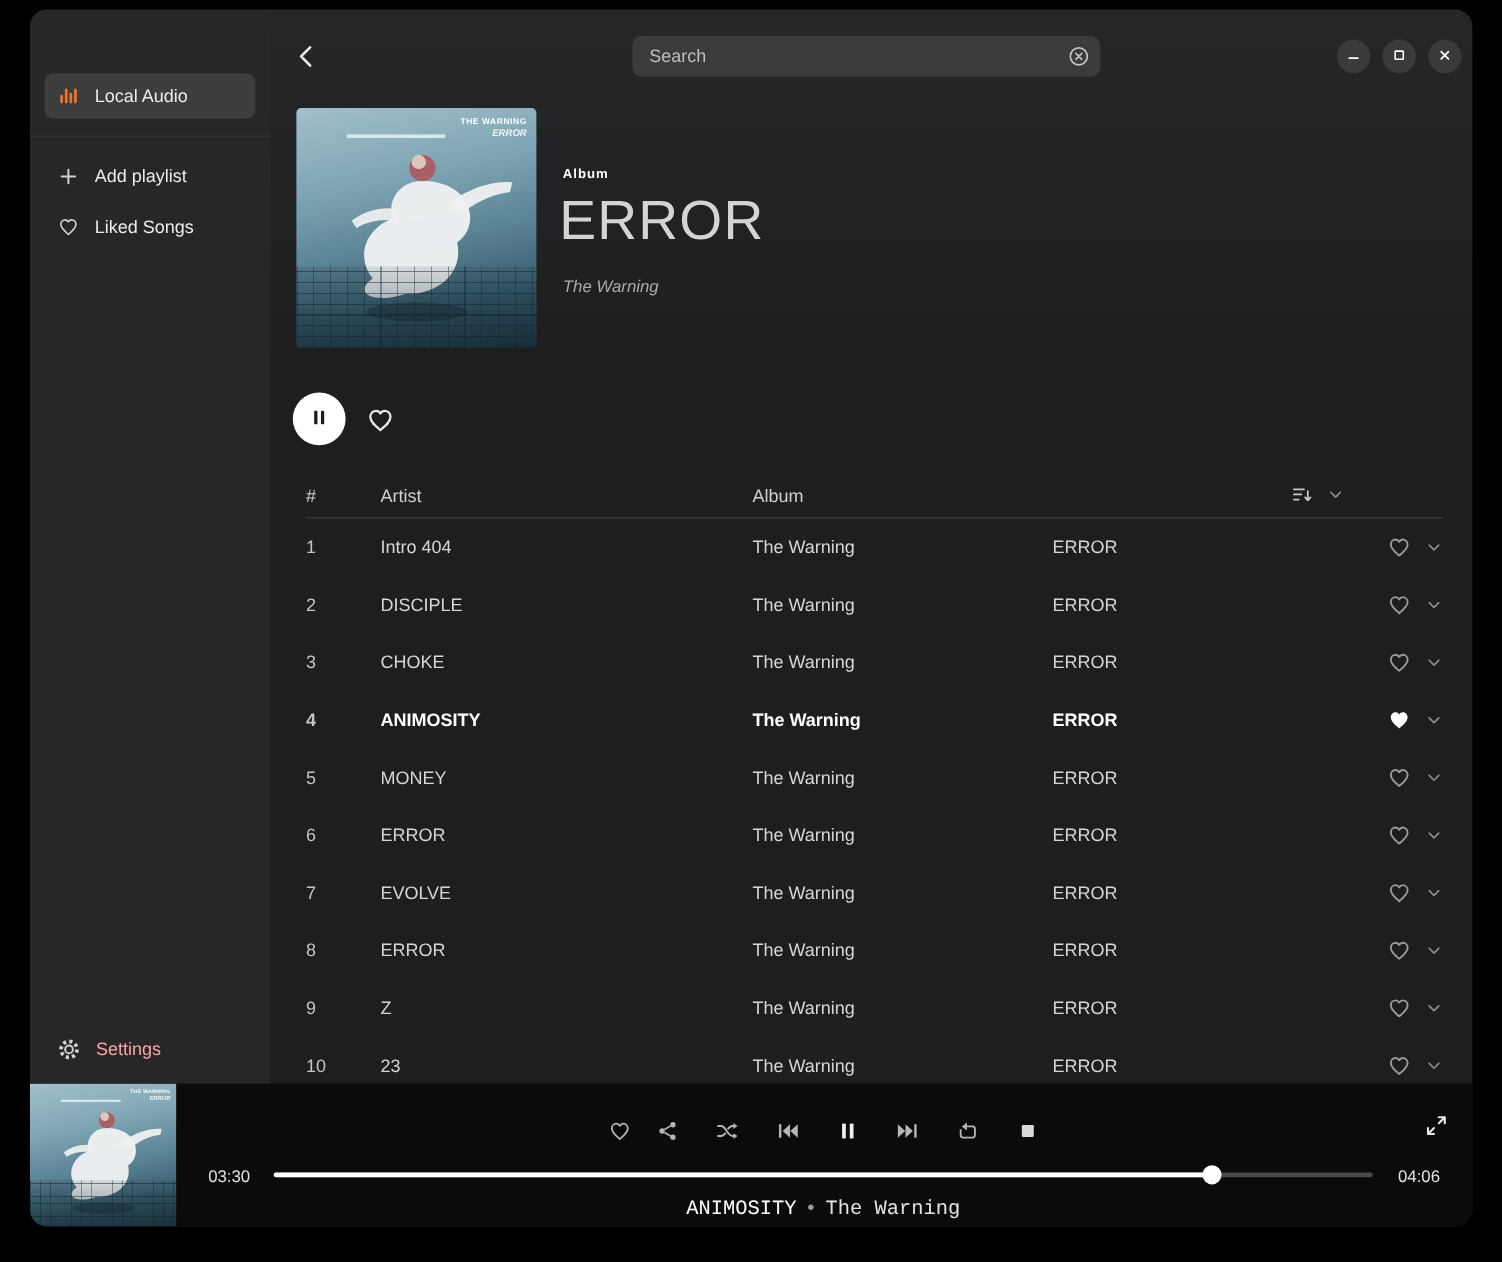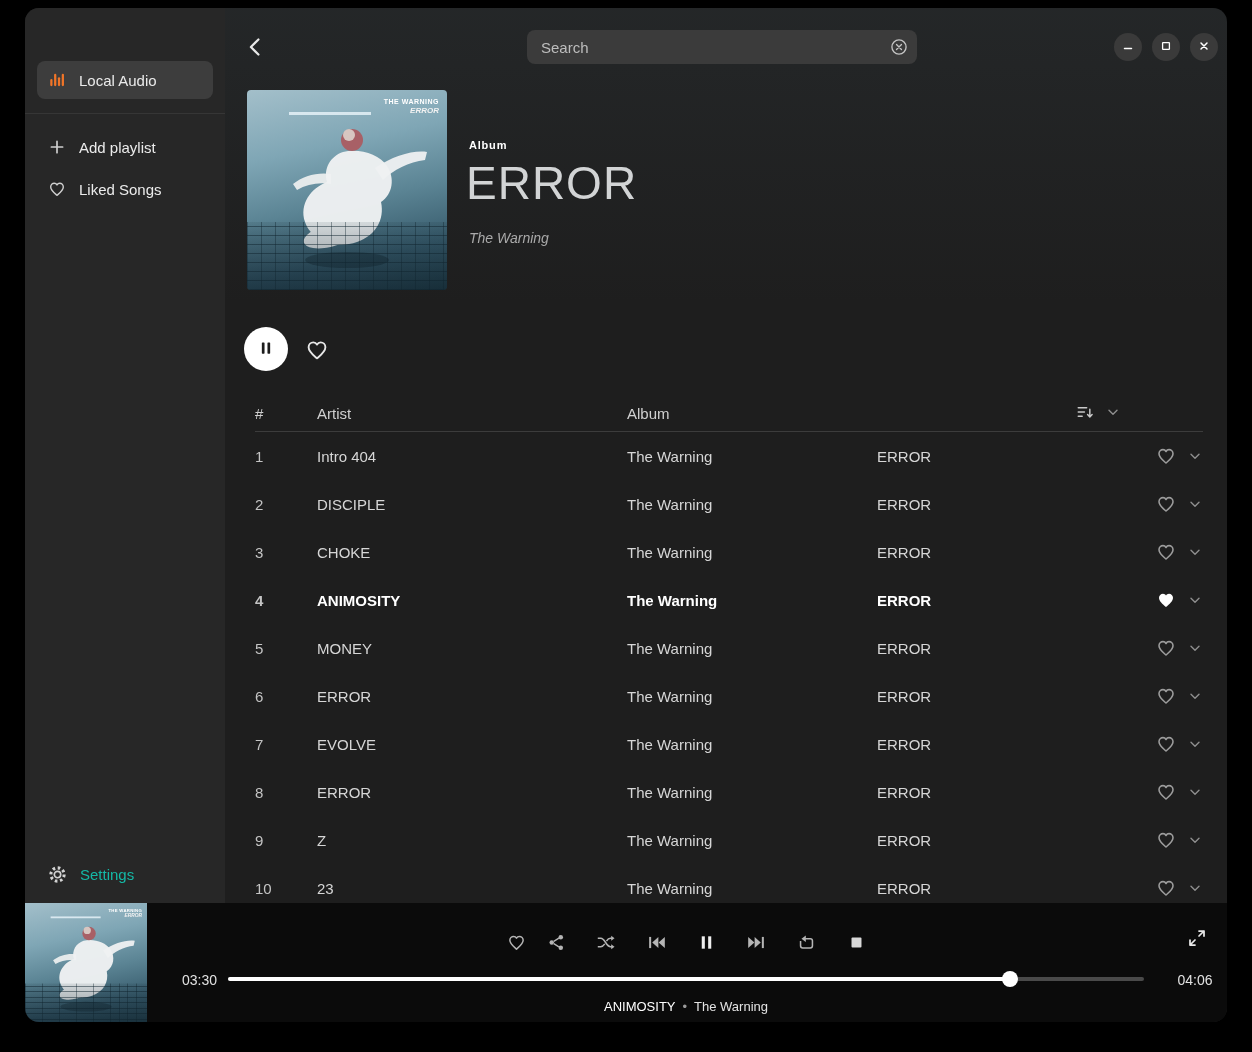--- a/index.html
+++ b/index.html
@@ -14,21 +14,21 @@
     background:#272727; padding-top:49px; }
   .side-item{ display:flex; align-items:center; gap:13px; margin:4px 12px 4px 12px;
     padding:8px 11px; border-radius:8px; color:#ebebeb; font-size:15px; cursor:default; height:38px;}
   .side-item.active{ background:#3d3d3d; }
   .side-item .ic{ width:18px; height:18px; display:flex; color:#cfcfcf; flex:none; }
   .side-item .ic svg{ width:18px; height:18px; }
   .side-item.accent .ic{ color:var(--accent); }
   .side-divider{ height:1px; background:rgba(255,255,255,0.07); margin:14px 0 14px 0; }
   .side-settings{ position:absolute; left:0; right:0; bottom:10px; margin:0 12px;
     display:flex; align-items:center; gap:13px; padding:8px 11px; border-radius:8px;
-    color:#14b8a6; font-size:15px; height:38px;}
+    color:#fca5a5; font-size:15px; height:38px;}
   .side-settings .ic{ width:19px; height:19px; color:#d2d2d2; }
   .side-settings .ic svg{ width:19px; height:19px; }
 
   
   .back-btn{ position:absolute; left:219px; top:28px; width:22px; height:22px;
     color:#e8e8e8; background:none; border:none; }
   .back-btn svg{ width:22px; height:22px; }
   .search-box{ position:absolute; left:502px; top:22px; width:390px; height:34px;
     background:#3b3b3b; border-radius:8px; display:flex; align-items:center; }
   .search-box input{ flex:1; background:transparent; border:none; outline:none;
@@ -96,28 +96,28 @@
   .pc-btn{ position:absolute; top:25px; width:32px; height:32px; background:none; border:none;
     color:#b5b5b5; display:flex; align-items:center; justify-content:center; }
   .pc-btn svg{ width:19px; height:19px; }
   .pc-heart{ left:475px; } .pc-share{ left:515px; } .pc-shuffle{ left:564px; }
   .pc-prev{ left:615px; } .pc-pause{ left:665px; color:#efefef; } .pc-next{ left:715px; }
   .pc-repeat{ left:765px; } .pc-stop{ left:815px; color:#d8d8d8; }
   .pc-expand{ position:absolute; left:1156px; top:20px; width:32px; height:32px; background:none;
     border:none; color:#e8e8e8; display:flex; align-items:center; justify-content:center; }
   .pc-expand svg{ width:20px; height:20px; }
   .time{ position:absolute; top:69px; font-size:14px; color:#e2e2e2; }
-  .time-elapsed{ left:140px; width:52px; text-align:right; }
-  .time-total{ left:1140px; width:60px; text-align:center; }
+  .time-elapsed{ left:140px; width:52px; text-align:center; }
+  .time-total{ left:1140px; width:60px; text-align:left; }
   .progress{ position:absolute; left:203px; top:68px; width:916px; height:16px; }
   .progress .track{ position:absolute; left:0; right:0; top:6px; height:4px; border-radius:2px; background:#4a4a4a; }
   .progress .fill{ position:absolute; left:0; top:6px; height:4px; border-radius:2px; background:#ffffff; }
   .progress .handle{ position:absolute; top:8px; width:16px; height:16px; border-radius:50%;
     background:#ffffff; transform:translate(-50%,-50%); }
-  .caption{ position:absolute; left:203px; top:96px; width:916px; text-align:center; font-size:13px; }
+  .caption{ position:absolute; left:203px; top:96px; width:916px; text-align:center; font-size:17px;font-family:Liberation Mono, monospace; }
   .caption .t{ color:#ffffff; }
   .caption .sep{ color:#9a9a9a; margin:0 7px; }
   .caption .a{ color:#e3e3e3; }
 </style>
 </head>
 <body>
 
 <svg width="0" height="0" style="position:absolute">
   <defs>
     <g id="i-heart-outline">

